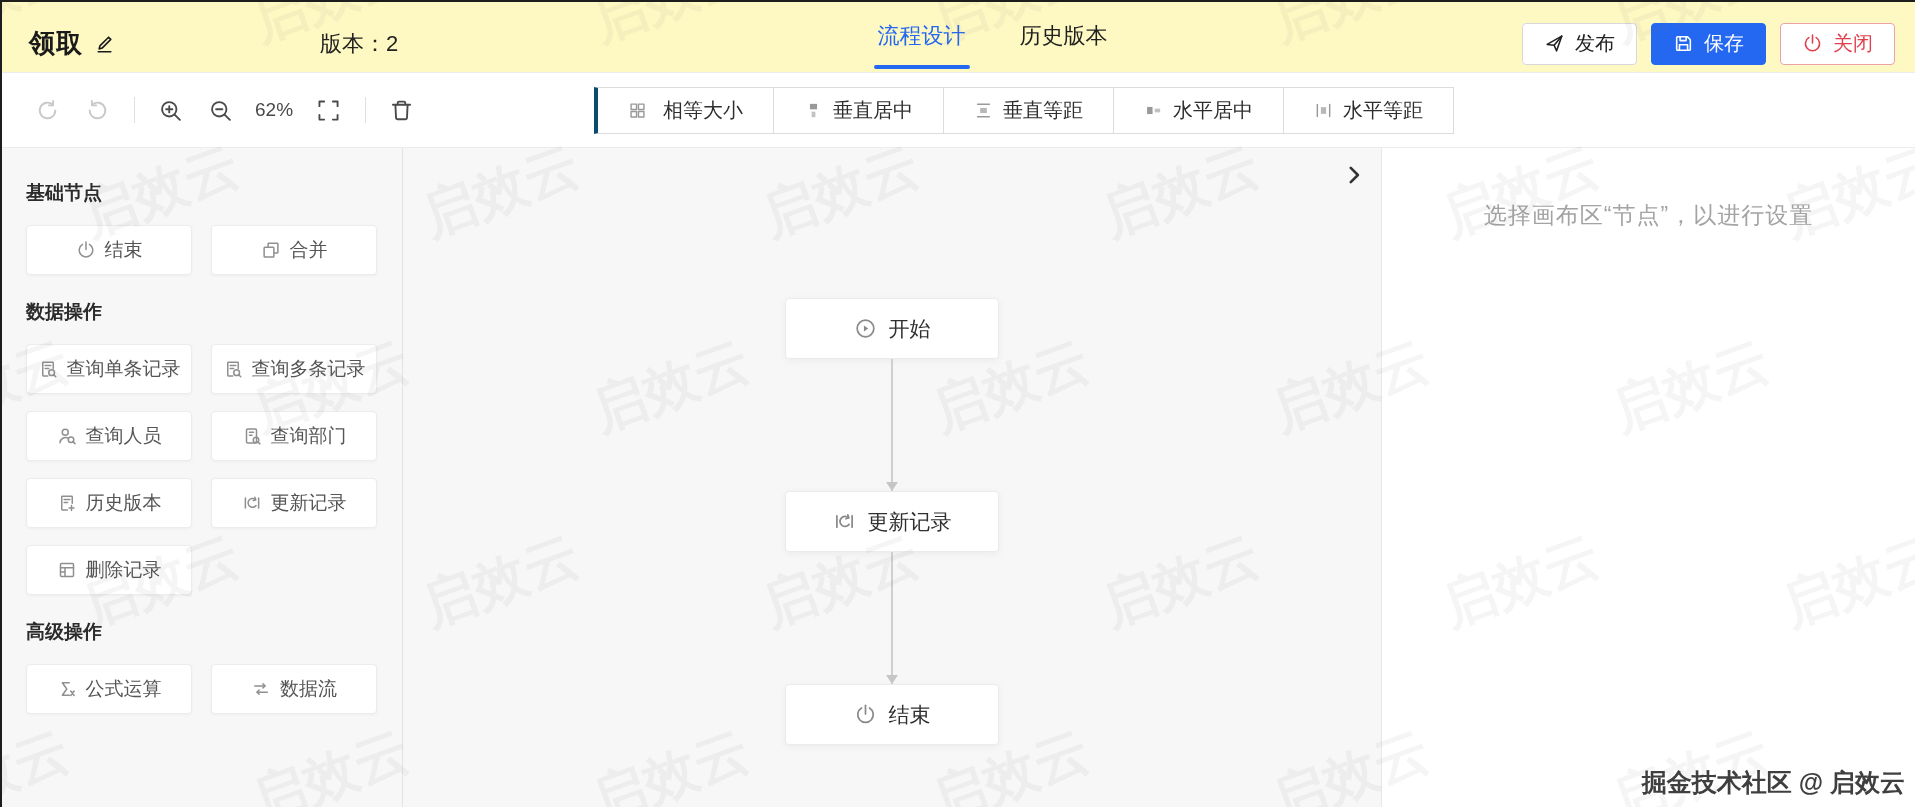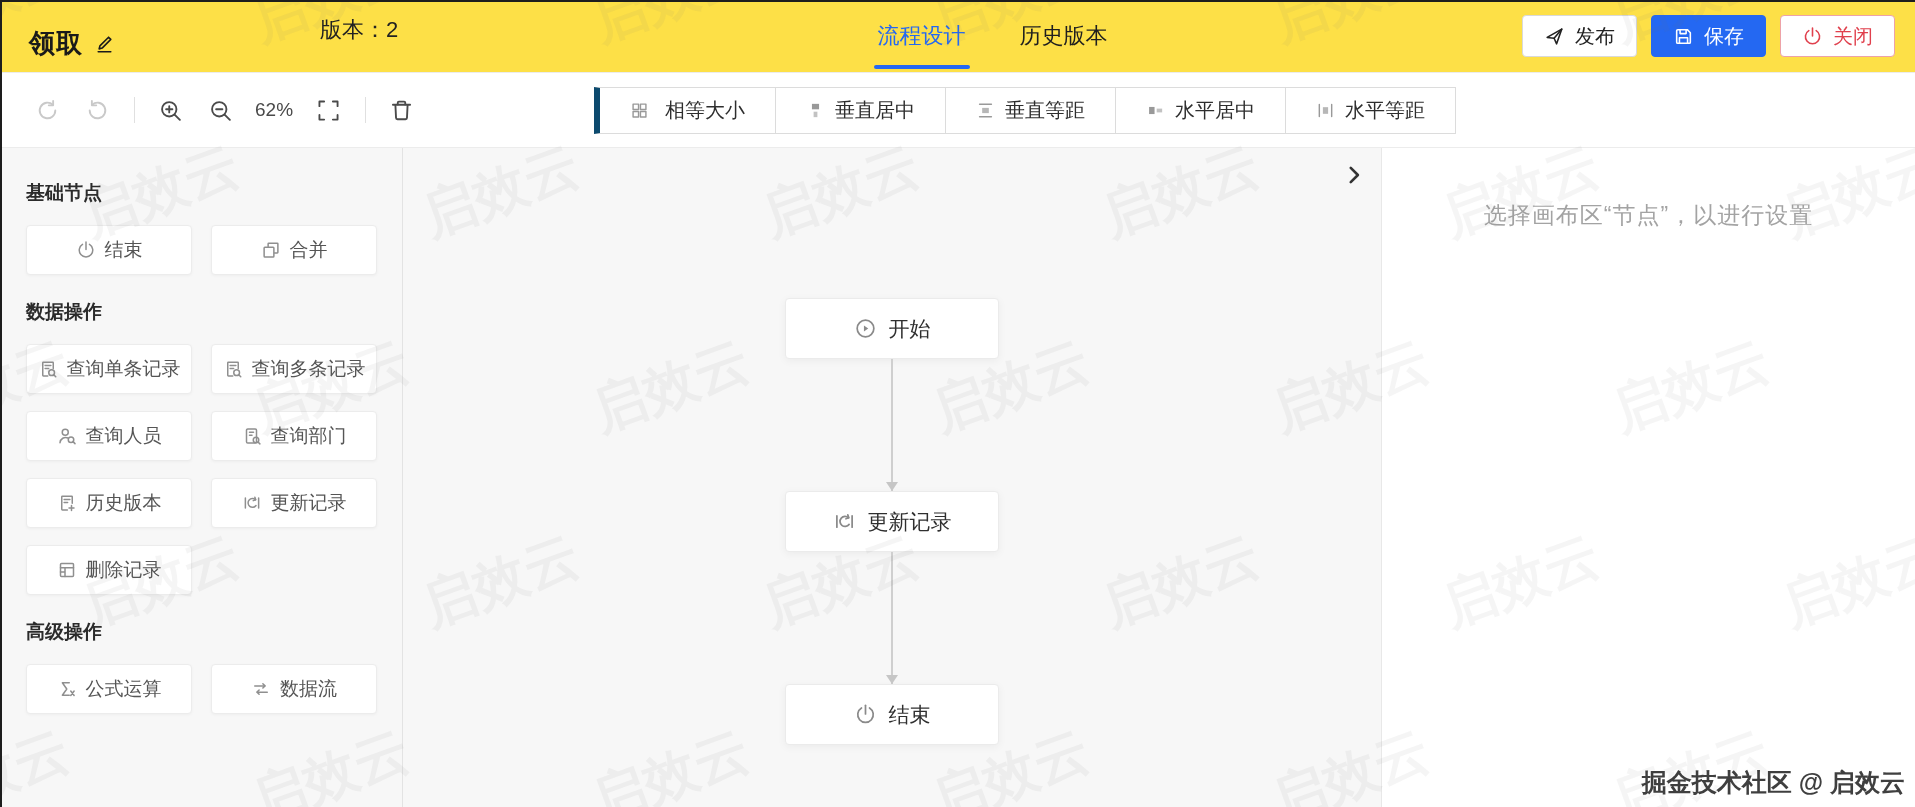--- a/index.html
+++ b/index.html
@@ -6,21 +6,21 @@
   html,body { width:1915px; height:807px; overflow:hidden; }
   body { font-family:"Liberation Sans","DejaVu Sans",sans-serif; color:#333; background:#fff; position:relative; }
 
   .edge-top { position:absolute; top:0; left:0; width:100%; height:2px; background:#1d1d1d; z-index:80; }
   .edge-left { position:absolute; top:0; left:0; width:2px; height:100%; background:#1d1d1d; z-index:80; }
 
   .icon { display:inline-flex; width:20px; height:20px; flex:none; }
   .icon svg { width:100%; height:100%; }
 
   
-  .header { height:73px; background:#fde047; display:flex; padding:15px 20px 0 29px; position:relative; border-bottom:1px solid #ececec; }
+  .header { height:73px; background:#fef9c3; display:flex; align-items:center; padding:15px 20px 0 29px; position:relative; border-bottom:1px solid #ececec; }
   .title-wrap { display:flex; align-items:center; gap:11px; }
   .page-title { font-size:26px; font-weight:bold; color:#1a1a1a; letter-spacing:1px; }
   .title-edit { width:21px; height:21px; color:#1a1a1a; cursor:pointer; }
   .version { margin-left:205px; font-size:22px; color:#222; }
   .tabs { position:absolute; left:calc(50% + 35px); transform:translateX(-50%); top:0; height:100%; display:flex; gap:54px; }
   .tab { font-size:22px; color:#1f1f1f; display:flex; align-items:center; height:100%; position:relative; cursor:pointer; }
   .tab.active { color:#2468f2; }
   .tab.active::after { content:""; position:absolute; left:-4px; right:-4px; bottom:3px; height:4px; background:#2468f2; border-radius:2px; }
   .hdr-actions { margin-left:auto; display:flex; gap:14px; }
   .hdr-btn { height:42px; padding:0 21px; border-radius:4px; border:1px solid #d9d9d9; background:#fff; font-size:20px; color:#222; display:flex; align-items:center; gap:10px; cursor:pointer; font-family:inherit; }
@@ -31,21 +31,21 @@
   
   .toolbar-row { height:74px; background:#fff; display:flex; align-items:center; padding-left:32px; }
   .tools { display:flex; align-items:center; }
   .tool-btn { width:30px; height:30px; display:flex; align-items:center; justify-content:center; color:#4a4a4a; margin-right:20px; cursor:pointer; }
   .tool-btn .icon { width:25px; height:25px; }
   .tool-btn.disabled { color:#c9c9c9; cursor:default; }
   .tool-divider { width:1px; height:26px; background:#e0e0e0; margin:0 20px 0 2px; }
   .zoom-text { font-size:19px; color:#4a4a4a; margin-right:20px; }
   .align-group { display:flex; margin-left:158px; }
   .align-btn { display:flex; align-items:center; gap:10px; height:47px; padding:0 30px; background:#fff; border:1px solid #dcdcdc; border-left:none; font-size:20px; color:#2e2e2e; cursor:pointer; font-family:inherit; }
-  .align-btn:first-child { border-left:6px solid #0c4a6e;gap:16px; }
+  .align-btn:first-child { border-left:4px solid #0c4a6e;gap:16px; }
   .align-btn .icon { width:19px; height:19px; color:#999; }
 
   
   .main { display:flex; height:660px; border-top:1px solid #ececec; }
   .sidebar { width:403px; min-width:403px; background:#f7f7f7; border-right:1px solid #e3e3e3; padding:24px 26px 0; overflow:hidden; }
   .group-title { font-size:19px; font-weight:bold; color:#2b2b2b; margin:24px 0 19px; }
   .group:first-child .group-title { margin-top:8px; }
   .group-grid { display:grid; grid-template-columns:166px 166px; gap:17px 19px; }
   .node-btn { height:50px; background:#fff; border:1px solid #ececec; border-radius:4px; display:flex; align-items:center; justify-content:center; gap:9px; font-size:19px; color:#555; box-shadow:0 1px 3px rgba(0,0,0,0.04); cursor:grab; font-family:inherit; }
   .node-btn .icon { width:20px; height:20px; color:#8f8f8f; }

